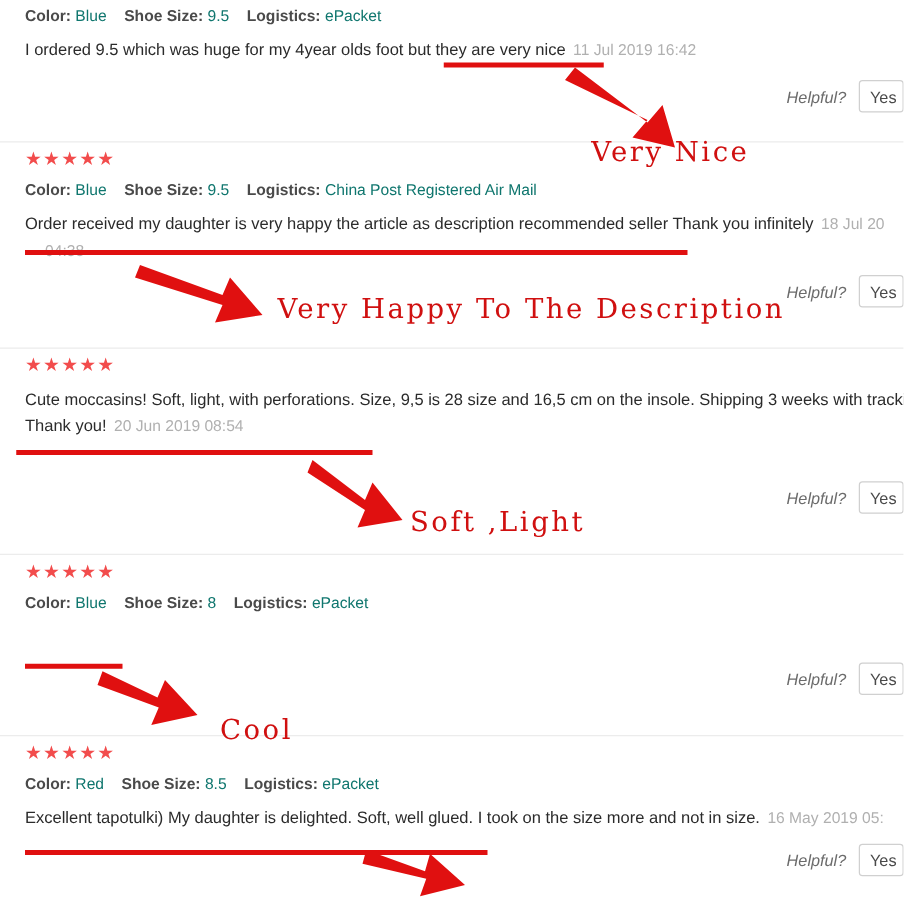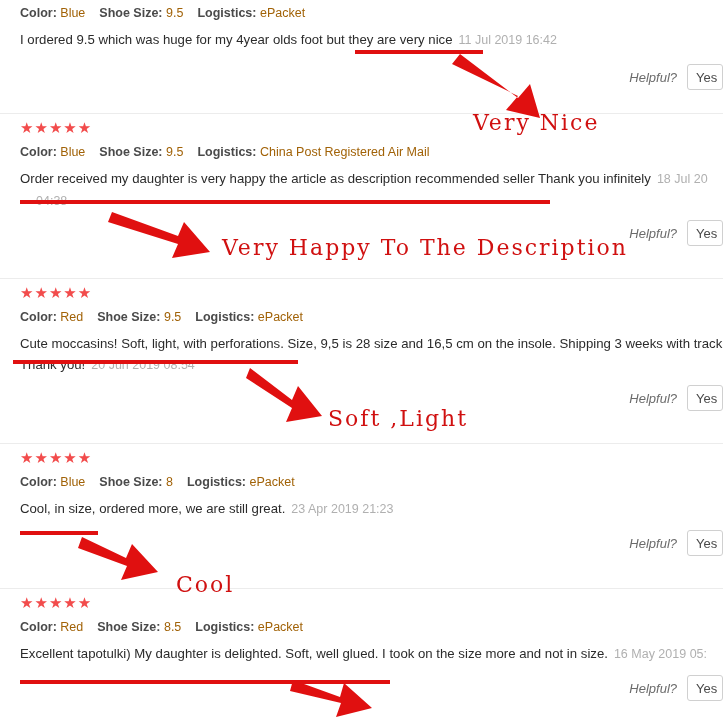--- a/index.html
+++ b/index.html
@@ -49,21 +49,21 @@
     font-size: 12.5px;
     line-height: 20px;
     color: #9e9e9e;
     white-space: nowrap;
     padding-top: 4px;
   }
   .attrs .lbl {
     color: #4a4a4a;
     font-weight: bold;
   }
-  .attrs .val { color: #a16207; }
+  .attrs .val { color: #0f766e; }
   .attrs .grp { margin-right: 14px; }
 
   .body-line {
     font-size: 13.2px;
     line-height: 21px;
     color: #2b2b2b;
     padding-top: 6px;
     white-space: nowrap;
   }
   .body-text { color: #2b2b2b; }
@@ -156,45 +156,39 @@
     <div class="helpful" style="top:106px;">
       <span class="helpful-label">Helpful?</span>
       <button class="yes-btn">Yes</button>
     </div>
   </div>
 
   <div class="review" style="height:165px;">
     <div class="stars">
       <span>★</span><span>★</span><span>★</span><span>★</span><span>★</span>
     </div>
-    <div class="attrs">
-      <span class="grp"><span class="lbl">Color:</span> <span class="val">Red</span></span><span class="grp"><span class="lbl">Shoe Size:</span> <span class="val">9.5</span></span><span class="grp"><span class="lbl">Logistics:</span> <span class="val">ePacket</span></span>
-    </div>
     <div class="body-line">
       <span class="body-text">Cute moccasins! Soft, light, with perforations. Size, 9,5 is 28 size and 16,5 cm on the insole. Shipping 3 weeks with tracking.</span>
     </div>
     <div class="body-line" style="padding-top:0;">
       <span class="body-text">Thank you!</span><span class="date">20 Jun 2019 08:54</span>
     </div>
     <div class="helpful" style="top:106px;">
       <span class="helpful-label">Helpful?</span>
       <button class="yes-btn">Yes</button>
     </div>
   </div>
 
   <div class="review" style="height:145px;">
     <div class="stars">
       <span>★</span><span>★</span><span>★</span><span>★</span><span>★</span>
     </div>
     <div class="attrs">
       <span class="grp"><span class="lbl">Color:</span> <span class="val">Blue</span></span><span class="grp"><span class="lbl">Shoe Size:</span> <span class="val">8</span></span><span class="grp"><span class="lbl">Logistics:</span> <span class="val">ePacket</span></span>
     </div>
-    <div class="body-line">
-      <span class="body-text">Cool, in size, ordered more, we are still great.</span><span class="date">23 Apr 2019 21:23</span>
-    </div>
     <div class="helpful" style="top:86px;">
       <span class="helpful-label">Helpful?</span>
       <button class="yes-btn">Yes</button>
     </div>
   </div>
 
   <div class="review" style="height:132px;">
     <div class="stars">
       <span>★</span><span>★</span><span>★</span><span>★</span><span>★</span>
     </div>

